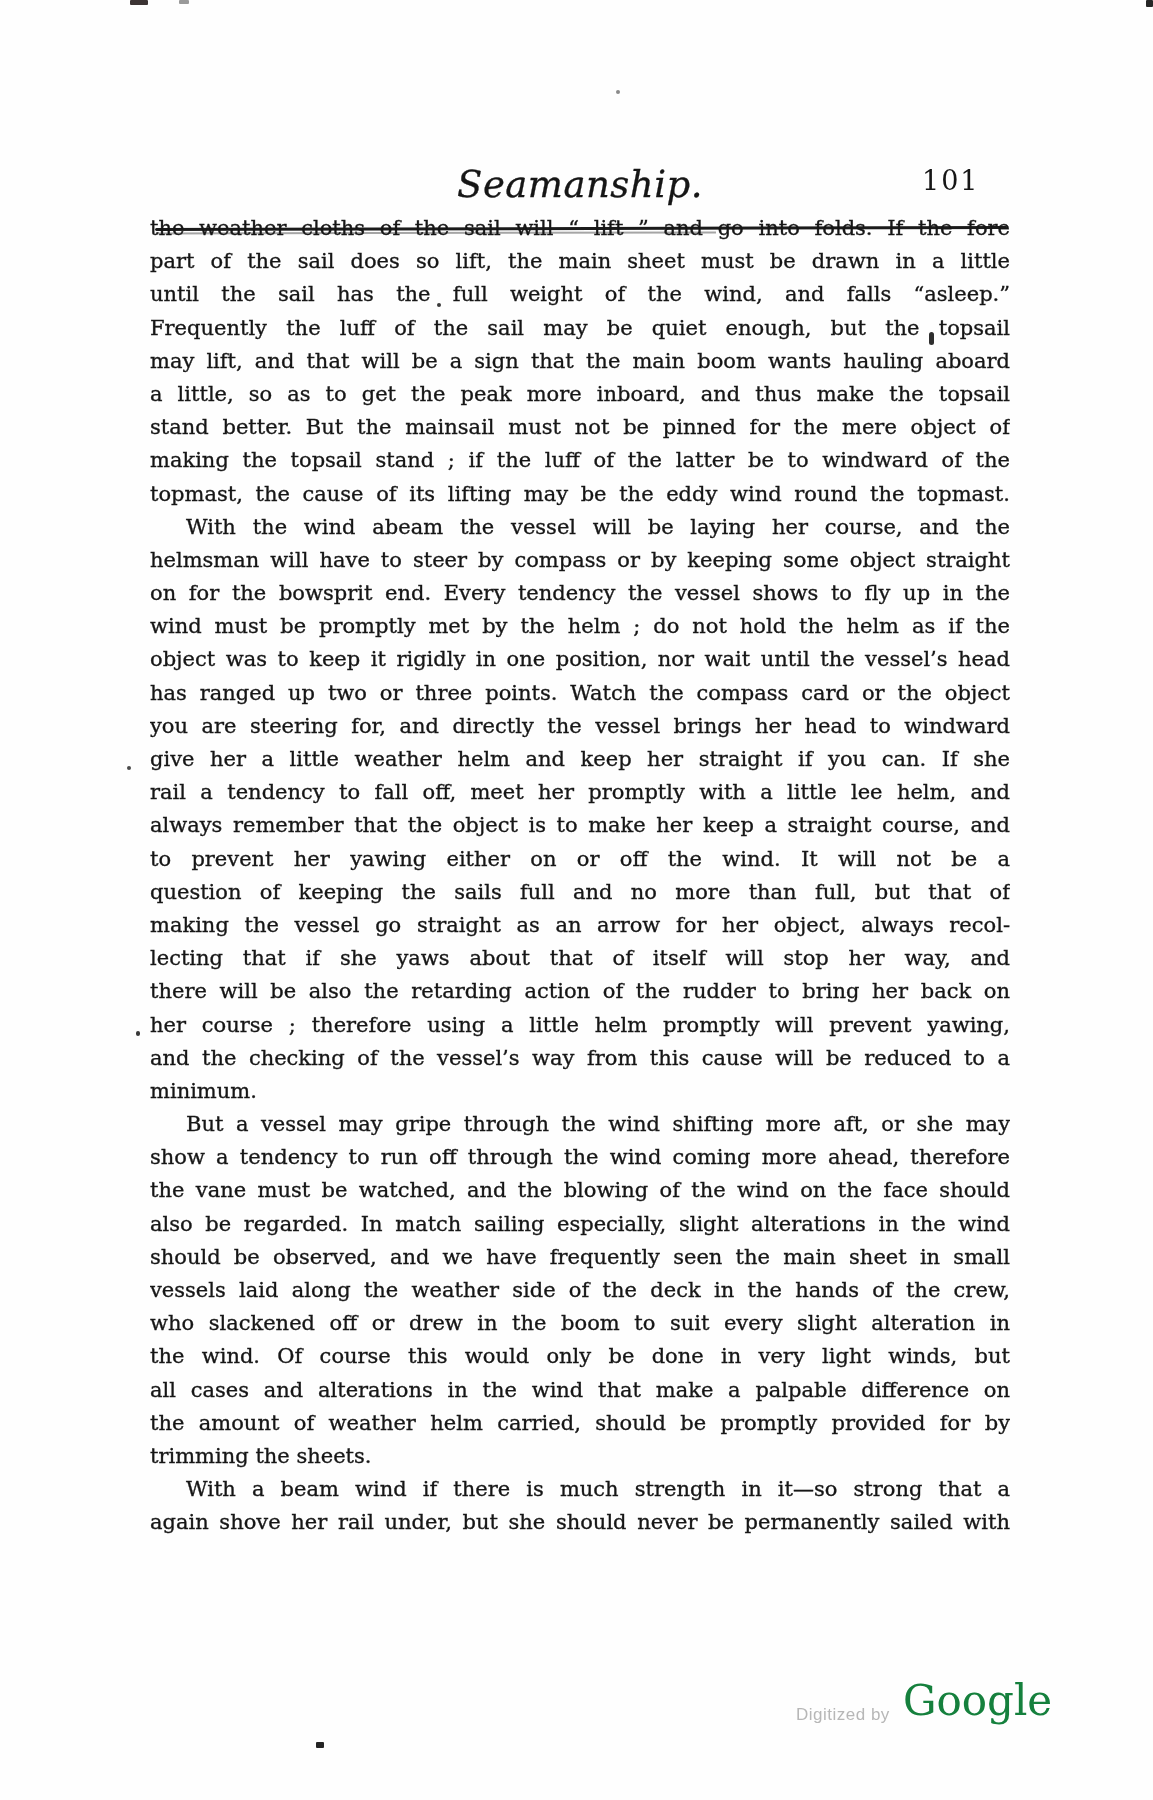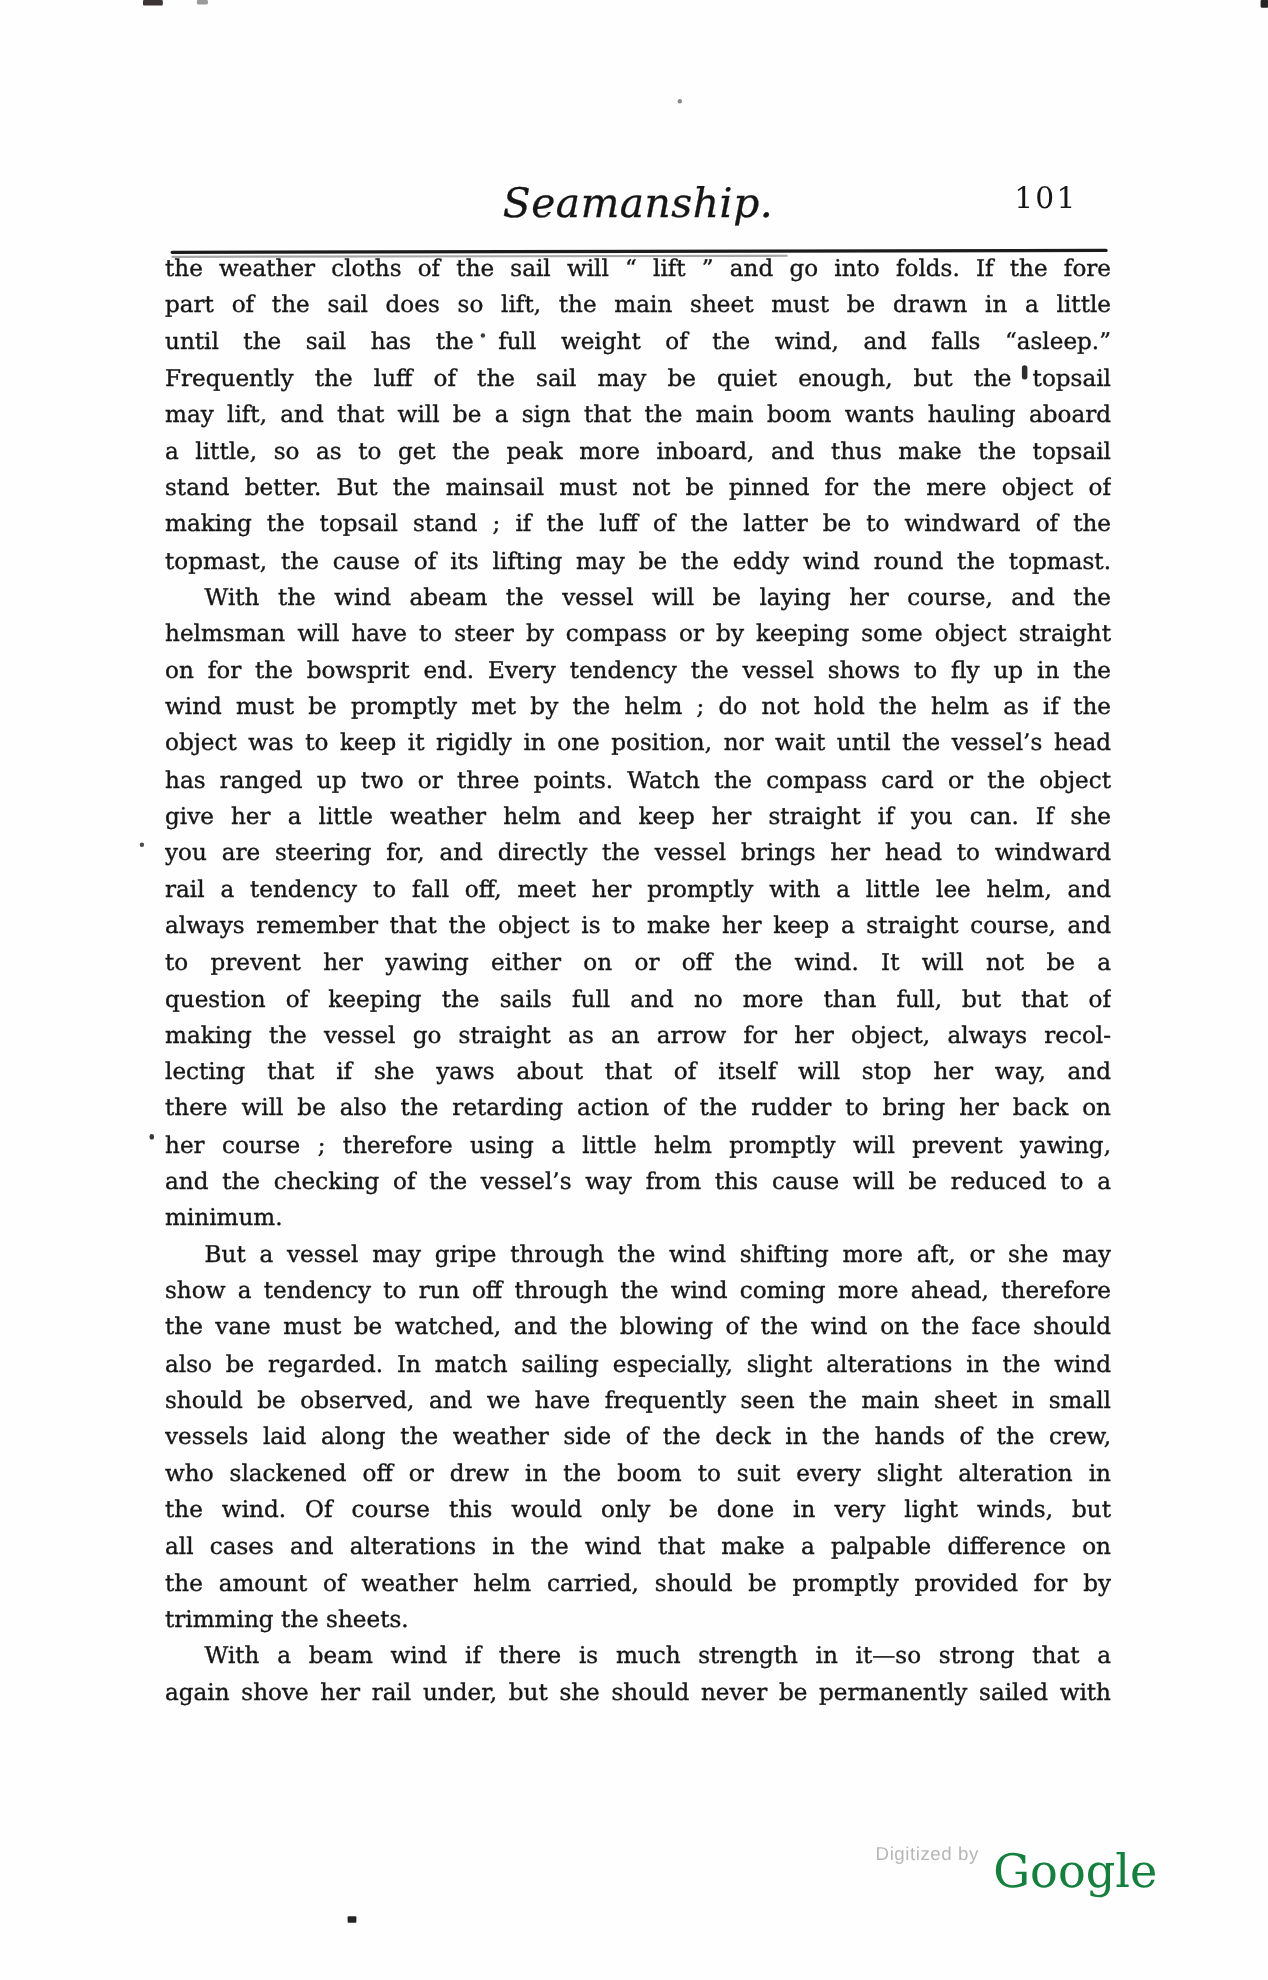--- a/index.html
+++ b/index.html
@@ -48,41 +48,41 @@
     top: 232px;
     width: 560px;
     height: 1.5px;
     background: #3a3a3a;
     opacity: 0.45;
     transform: rotate(-0.1deg);
   }
   .body-text {
     position: absolute;
     left: 150px;
-    top: 228px;
+    top: 212px;
     width: 860px;
     font-size: 21px;
     -webkit-text-stroke: 0.35px #1a1a1a;
   }
   .line {
     height: 33.2px;
     line-height: 33.2px;
     overflow: hidden;
     text-align: justify;
     text-align-last: justify;
     white-space: normal;
   }
   .line.indent { text-indent: 36px; }
   .line.endline { text-align-last: left; }
   .watermark {
     position: absolute;
     left: 796px;
     top: 1676px;
     display: flex;
-    align-items: flex-start;
+    align-items: flex-end;
     gap: 13px;
     font-weight: normal;
   }
   .watermark .wm-prefix {
     font-family: "Liberation Sans", sans-serif;
     font-size: 17px;
     color: #b7b7b7;
     letter-spacing: 0.5px;
   }
   .watermark .wm-logo {
@@ -114,22 +114,22 @@
       <div class="line">a little, so as to get the peak more inboard, and thus make the topsail</div>
       <div class="line">stand better.  But the mainsail must not be pinned for the mere object of</div>
       <div class="line">making the topsail stand ; if the luff of the latter be to windward of the</div>
       <div class="line">topmast, the cause of its lifting may be the eddy wind round the topmast.</div>
       <div class="line indent">With the wind abeam the vessel will be laying her course, and the</div>
       <div class="line">helmsman will have to steer by compass or by keeping some object straight</div>
       <div class="line">on for the bowsprit end.  Every tendency the vessel shows to fly up in the</div>
       <div class="line">wind must be promptly met by the helm ; do not hold the helm as if the</div>
       <div class="line">object was to keep it rigidly in one position, nor wait until the vessel’s head</div>
       <div class="line">has ranged up two or three points.  Watch the compass card or the object</div>
+      <div class="line">you are steering for, and directly the vessel brings her head to windward</div>
       <div class="line">give her a little weather helm and keep her straight if you can.  If she</div>
-      <div class="line">you are steering for, and directly the vessel brings her head to windward</div>
       <div class="line">rail a tendency to fall off, meet her promptly with a little lee helm, and</div>
       <div class="line">always remember that the object is to make her keep a straight course, and</div>
       <div class="line">to prevent her yawing either on or off the wind.  It will not be a</div>
       <div class="line">question of keeping the sails full and no more than full, but that of</div>
       <div class="line">making the vessel go straight as an arrow for her object, always recol-</div>
       <div class="line">lecting that if she yaws about that of itself will stop her way, and</div>
       <div class="line">there will be also the retarding action of the rudder to bring her back on</div>
       <div class="line">her course ; therefore using a little helm promptly will prevent yawing,</div>
       <div class="line">and the checking of the vessel’s way from this cause will be reduced to a</div>
       <div class="line endline">minimum.</div>

